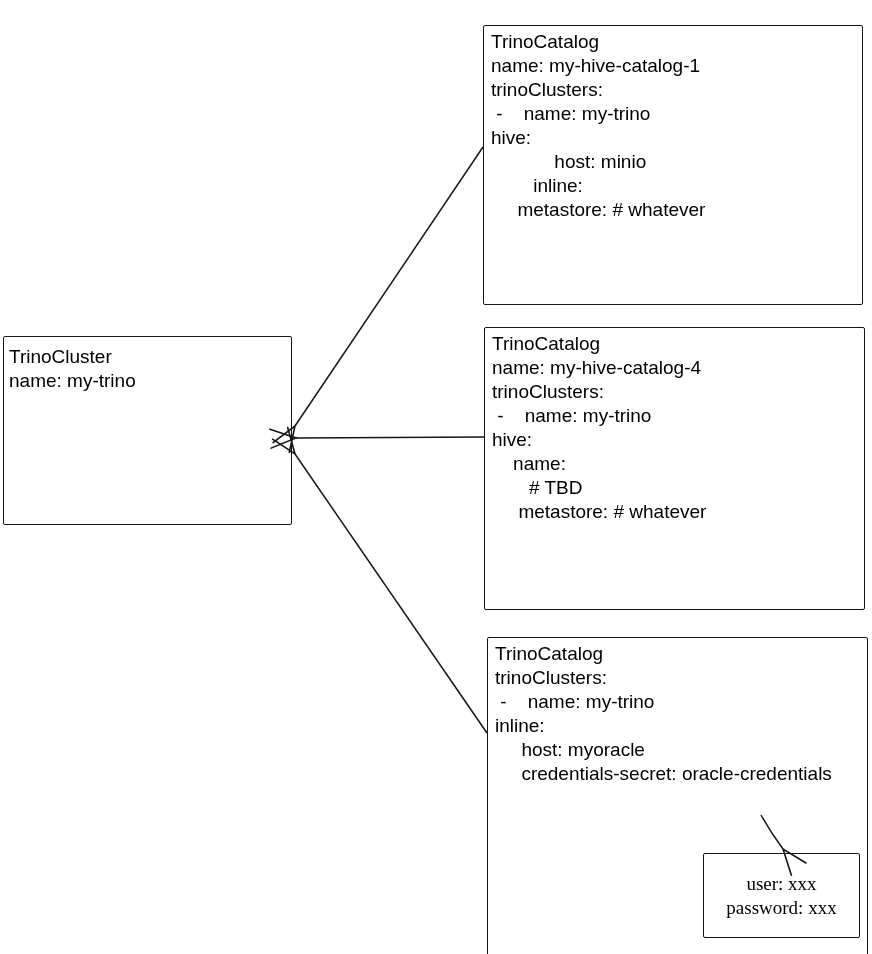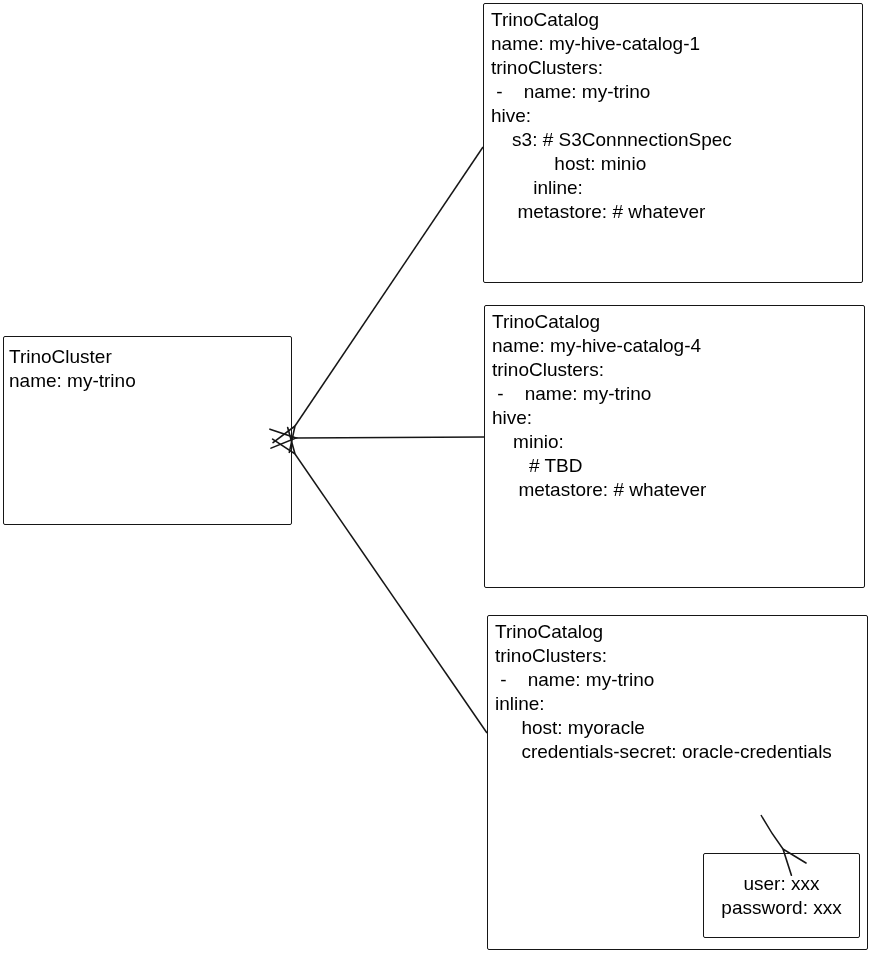--- a/index.html
+++ b/index.html
@@ -23,21 +23,21 @@
     border-radius: 2px;
     box-sizing: border-box;
     font-size: 19px;
     line-height: 24px;
   }
   .box .l {
     white-space: pre;
     height: 24px;
     line-height: 24px;
   }
-  .catalog-pad { padding: 4px 6px 0 7px; }
+  .catalog-pad { padding: 4px 6px 0 7px; margin-top: 22px; }
   .cluster-pad { padding: 8px 5px 0 5px; }
   .credentials {
     display: flex;
     flex-direction: column;
     justify-content: center;
     align-items: center;
     text-align: center;
   }
   .connector-layer {
     position: absolute;
@@ -56,47 +56,46 @@
     <div class="l">TrinoCluster</div>
     <div class="l">name: my-trino</div>
   </div>
 
   <div class="box catalog-pad" style="left:483px; top:3px; width:380px; height:280px;">
     <div class="l">TrinoCatalog</div>
     <div class="l">name: my-hive-catalog-1</div>
     <div class="l">trinoClusters:</div>
     <div class="l"> -    name: my-trino</div>
     <div class="l">hive:</div>
-    <div class="l">    s3: # S3ConnnectionSpec</div>
     <div class="l">            host: minio</div>
     <div class="l">        inline:</div>
     <div class="l">     metastore: # whatever</div>
   </div>
 
   <div class="box catalog-pad" style="left:484px; top:305px; width:381px; height:283px;">
     <div class="l">TrinoCatalog</div>
     <div class="l">name: my-hive-catalog-4</div>
     <div class="l">trinoClusters:</div>
     <div class="l"> -    name: my-trino</div>
     <div class="l">hive:</div>
-    <div class="l">    minio:</div>
+    <div class="l">    name:</div>
     <div class="l">       # TBD</div>
     <div class="l">     metastore: # whatever</div>
   </div>
 
   <div class="box catalog-pad" style="left:487px; top:615px; width:381px; height:335px;">
     <div class="l">TrinoCatalog</div>
     <div class="l">trinoClusters:</div>
     <div class="l"> -    name: my-trino</div>
     <div class="l">inline:</div>
     <div class="l">     host: myoracle</div>
     <div class="l">     credentials-secret: oracle-credentials</div>
   </div>
 
-  <div class="box credentials" style="left:703px; top:853px; width:157px; height:85px;">
+  <div class="box credentials" style="left:703px; top:853px; width:157px; height:85px;font-family:Liberation Serif, serif;">
     <div class="l">user: xxx</div>
     <div class="l">password: xxx</div>
   </div>
 
   <svg class="connector-layer" width="872" height="954" viewBox="0 0 872 954">
     <defs>
       <marker id="ah" viewBox="0 0 30 24" refX="2" refY="12" markerWidth="30" markerHeight="24" markerUnits="userSpaceOnUse" orient="auto">
         <path d="M27 2 L2 12 L28 21" fill="none" stroke="#161616" stroke-width="1.6" stroke-linecap="round"></path>
       </marker>
     </defs>

